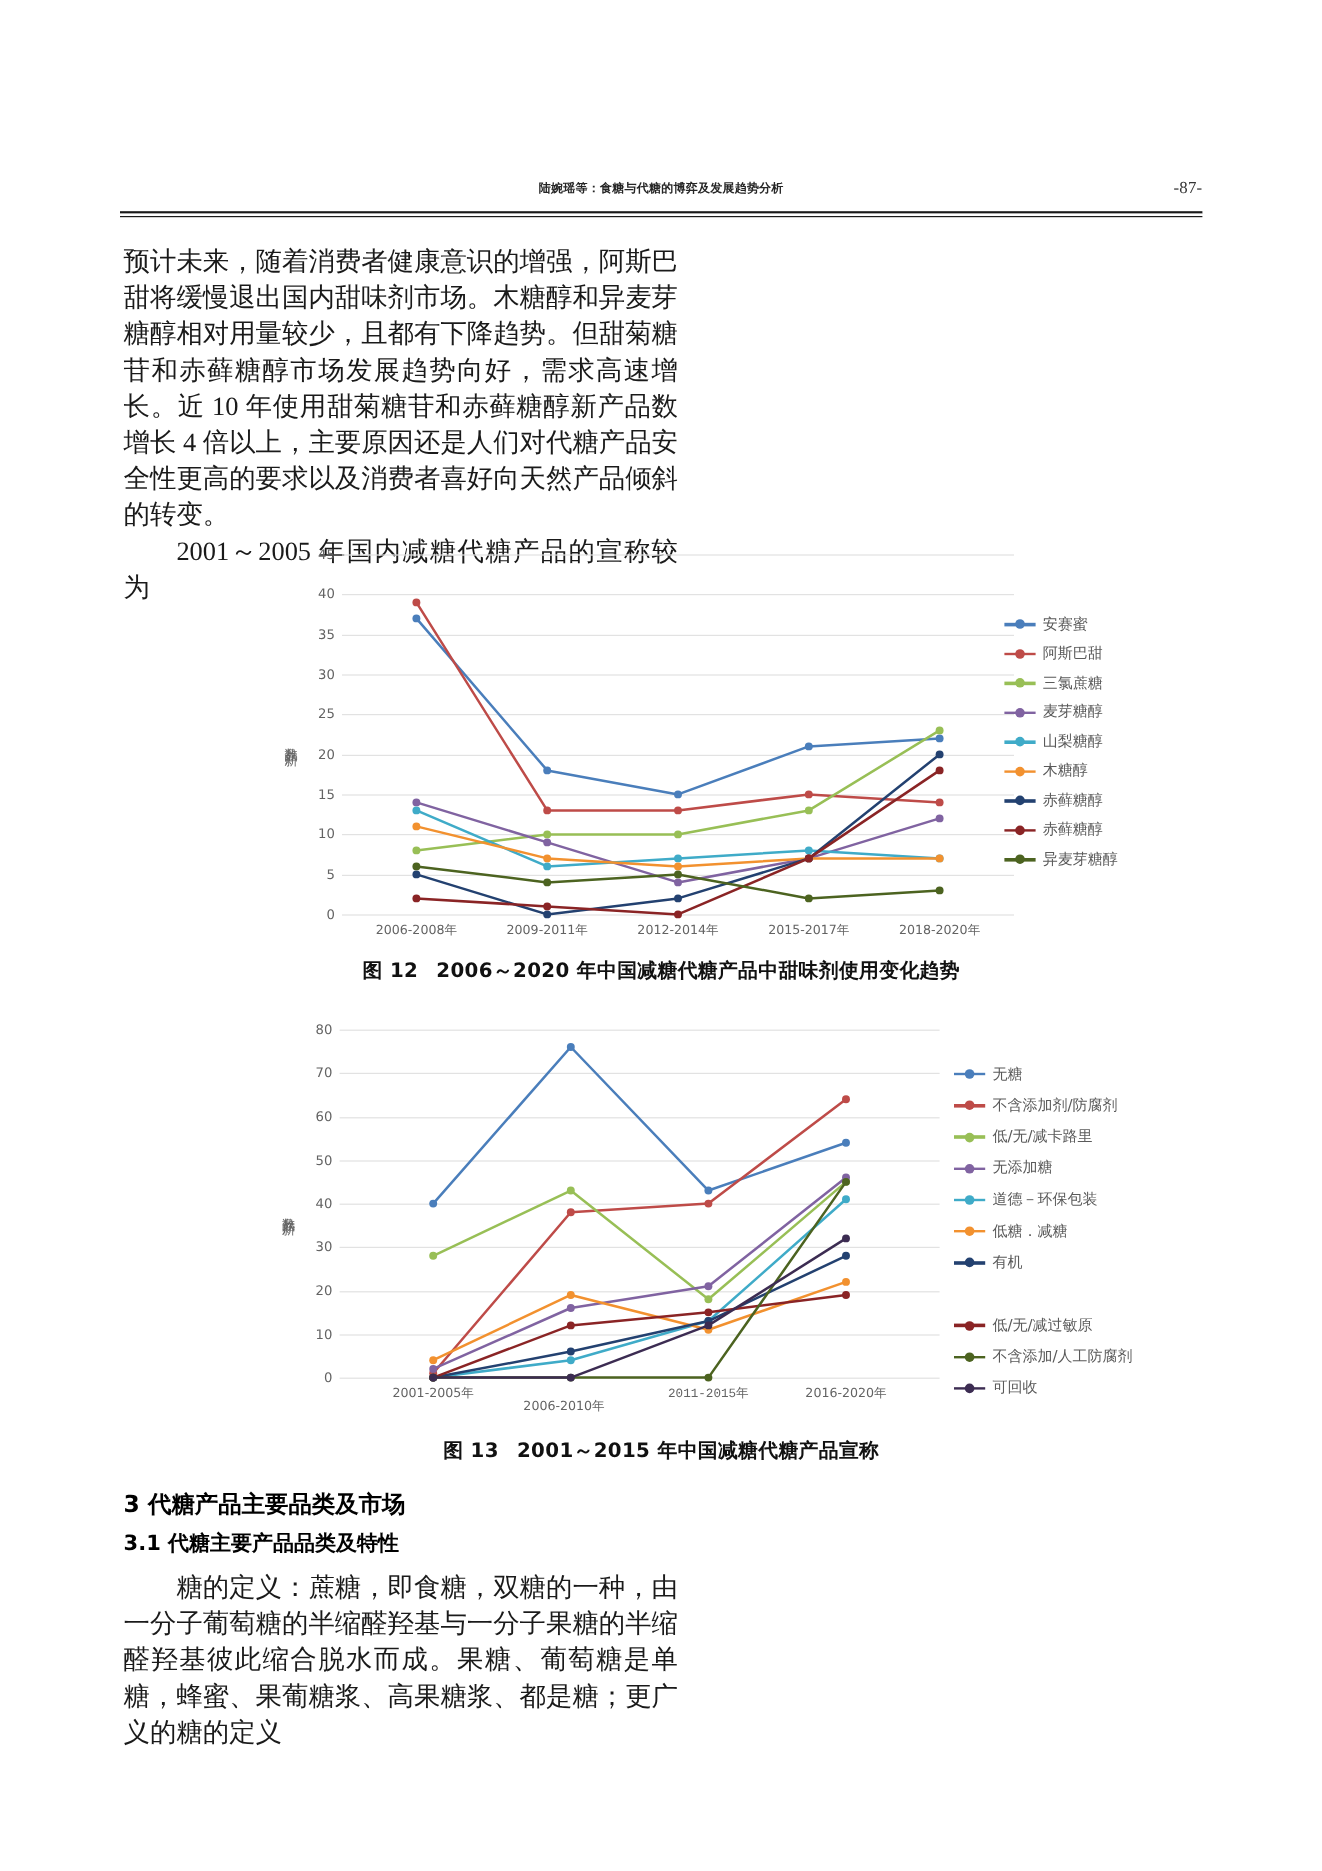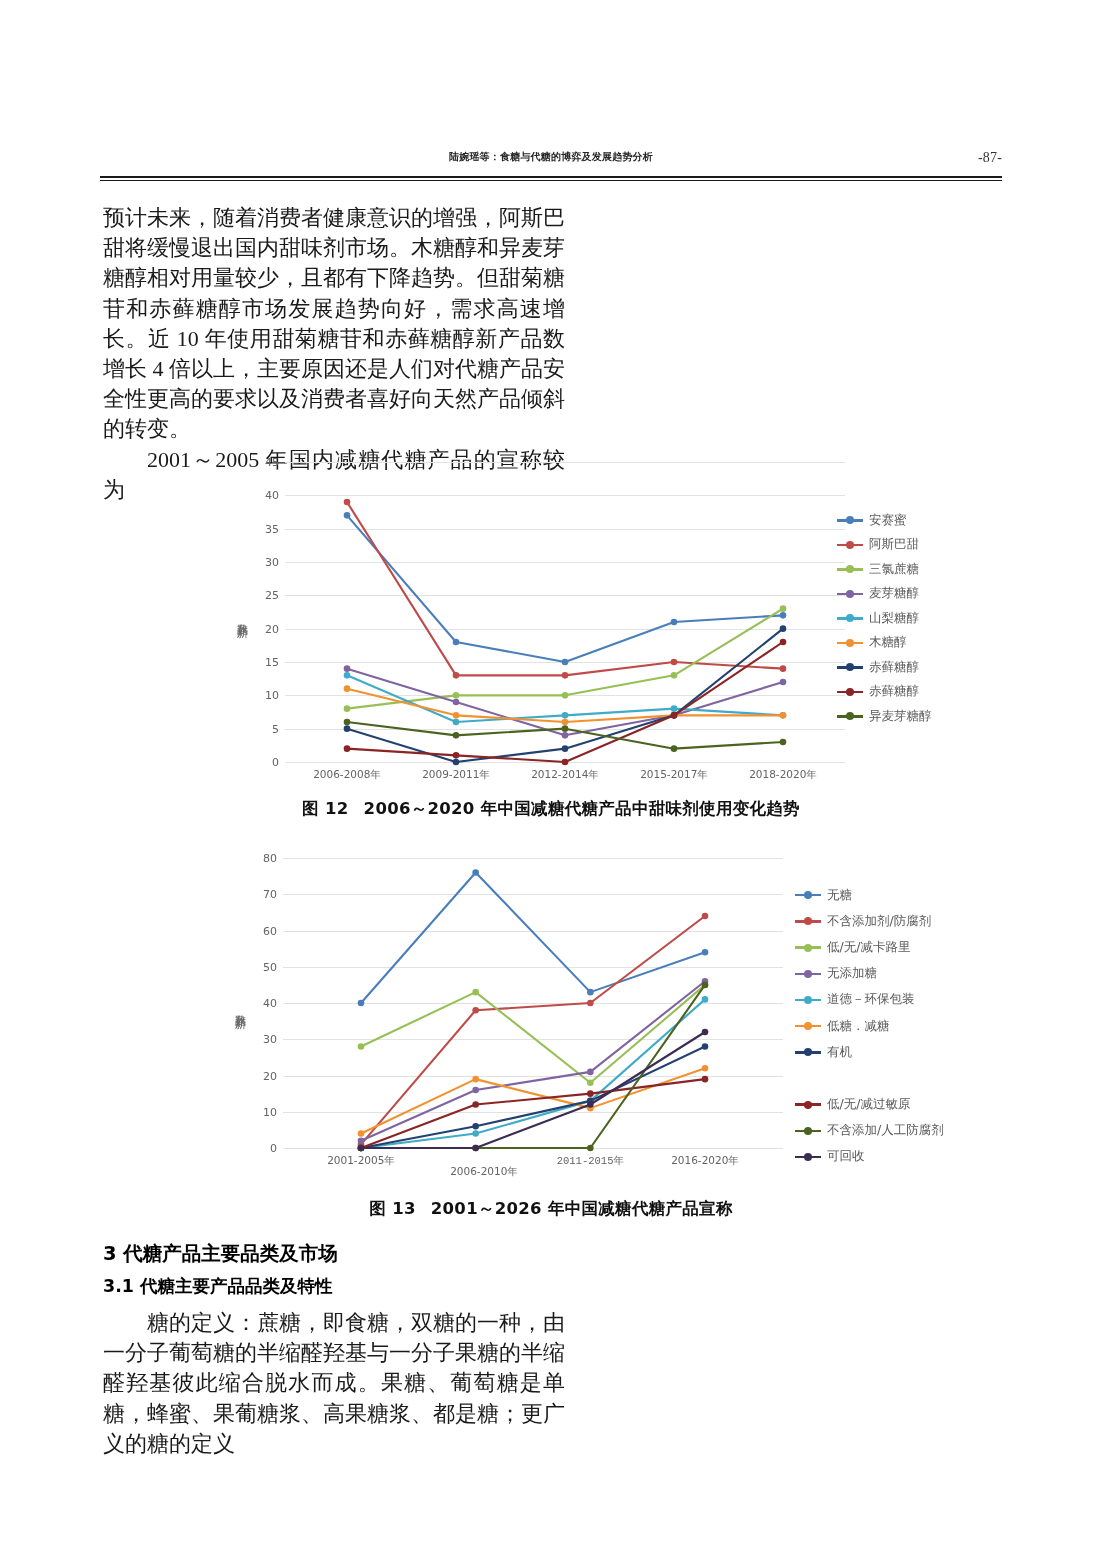--- a/index.html
+++ b/index.html
@@ -277,21 +277,21 @@
           <span class="ytick" style="top: 145px;">40</span>
           <div class="gridline" style="top: 108.75px;"></div>
           <span class="ytick" style="top: 108.75px;">50</span>
           <div class="gridline" style="top: 72.5px;"></div>
           <span class="ytick" style="top: 72.5px;">60</span>
           <div class="gridline" style="top: 36.25px;"></div>
           <span class="ytick" style="top: 36.25px;">70</span>
           <div class="gridline" style="top: 0px;"></div>
           <span class="ytick" style="top: 0px;">80</span>
           <span class="xtick" style="left: 78px;">2001-2005年</span>
-          <span class="xtick" style="left: 201px; margin-top: 17px;">2006-2010年</span>
+          <span class="xtick" style="left: 187px; margin-top: 17px;">2006-2010年</span>
           <span class="xtick" style="left: 307.333px; font-family: Liberation Mono, monospace;">2011-2015年</span>
           <span class="xtick" style="left: 422px;">2016-2020年</span>
           <svg width="500" height="290" style="position: absolute; left: 0px; top: 0px; overflow: visible;">
             <g>
               <polyline points="78,145 192.66666666666669,14.5 307.33333333333337,134.125 422,94.25" fill="none" stroke="#4a7ebb" stroke-width="2.1" stroke-linejoin="round"></polyline>
               <circle cx="78" cy="145" r="3.3" fill="#4a7ebb"></circle>
               <circle cx="192.66666666666669" cy="14.5" r="3.3" fill="#4a7ebb"></circle>
               <circle cx="307.33333333333337" cy="134.125" r="3.3" fill="#4a7ebb"></circle>
               <circle cx="422" cy="94.25" r="3.3" fill="#4a7ebb"></circle>
             </g>
@@ -430,21 +430,21 @@
               <i style="background: rgb(60, 44, 82);"></i>
               <b style="background: rgb(60, 44, 82);"></b>
             </span>
             <span class="legend-label">可回收</span>
           </div>
         </div>
       </div>
   </div>
   <div class="fig-caption" style="position:absolute; left:100px; top:1198px; width:902px;">
     <span class="num">图 13</span>
-    <span>2001～2026 年中国减糖代糖产品宣称</span>
+    <span>2001～2015 年中国减糖代糖产品宣称</span>
   </div>
 
   <div class="h1" style="left:103px; top:1240px;">3  代糖产品主要品类及市场</div>
   <div class="h2" style="left:103px; top:1274px;">3.1  代糖主要产品品类及特性</div>
 
   <div class="col left" style="top:1308px;">
     <p class="indent">糖的定义：蔗糖，即食糖，双糖的一种，由一分子葡萄糖的半缩醛羟基与一分子果糖的半缩醛羟基彼此缩合脱水而成。果糖、葡萄糖是单糖，蜂蜜、果葡糖浆、高果糖浆、都是糖；更广义的糖的定义</p>
   </div>
 
 </div>

